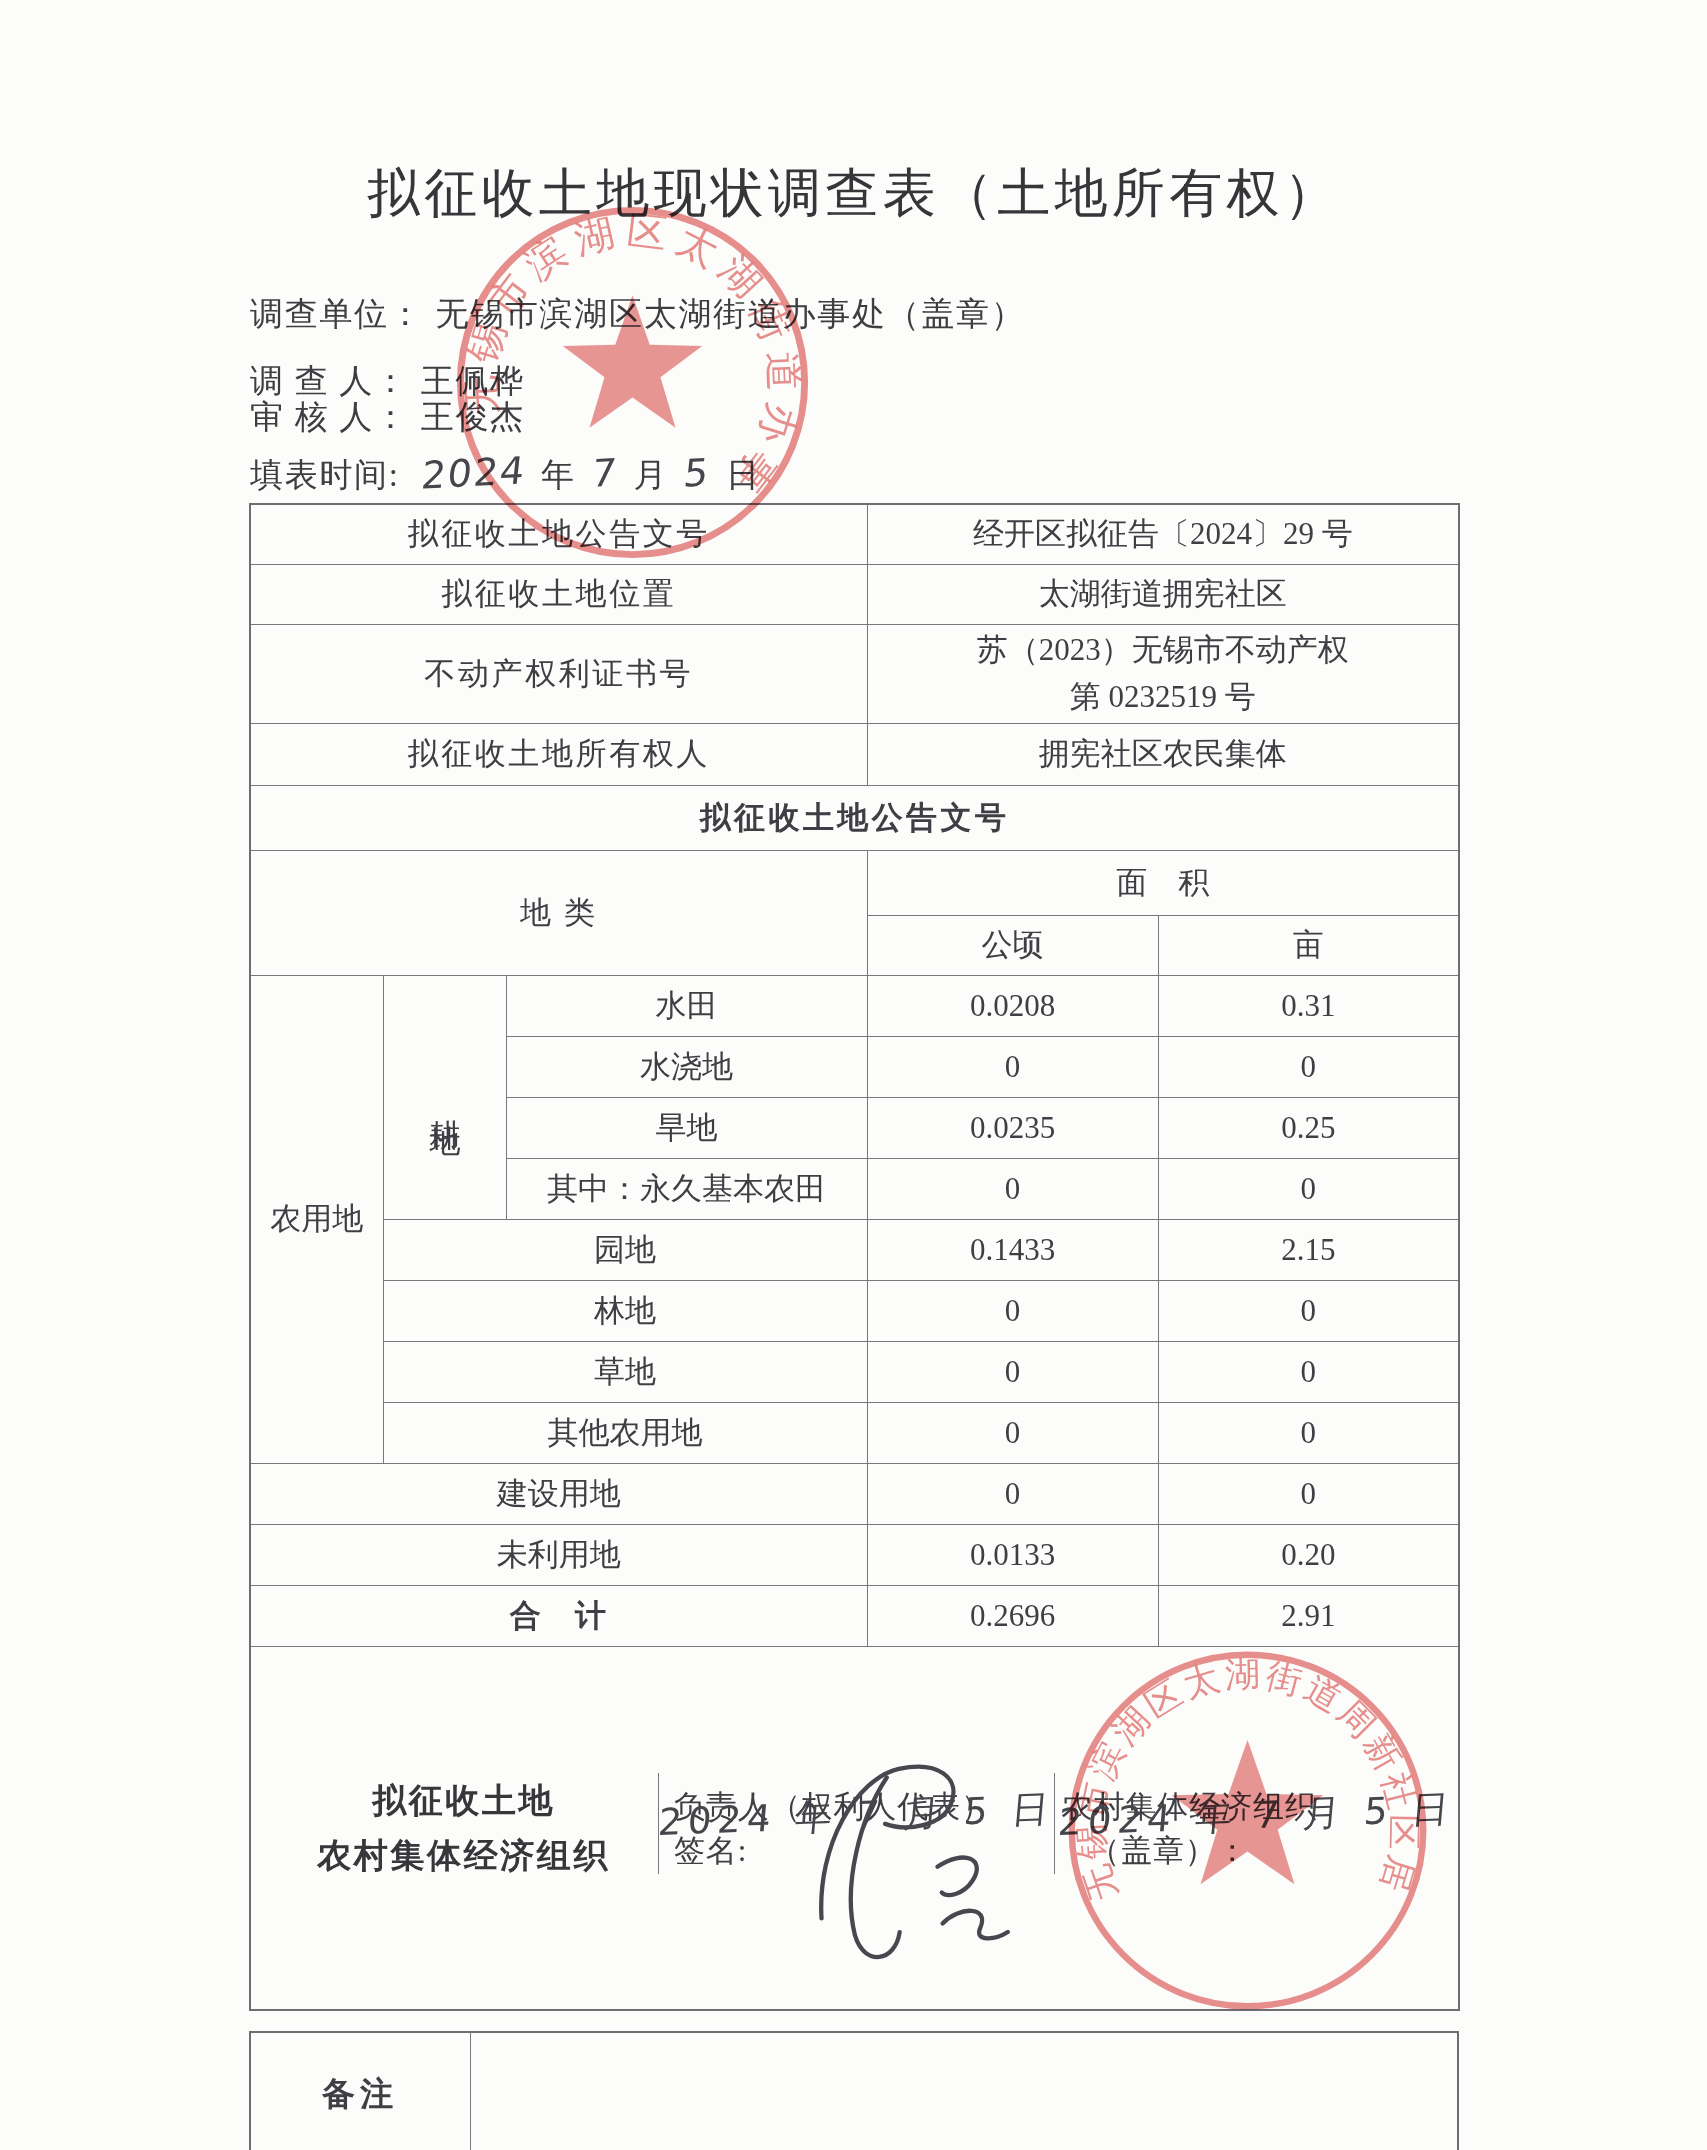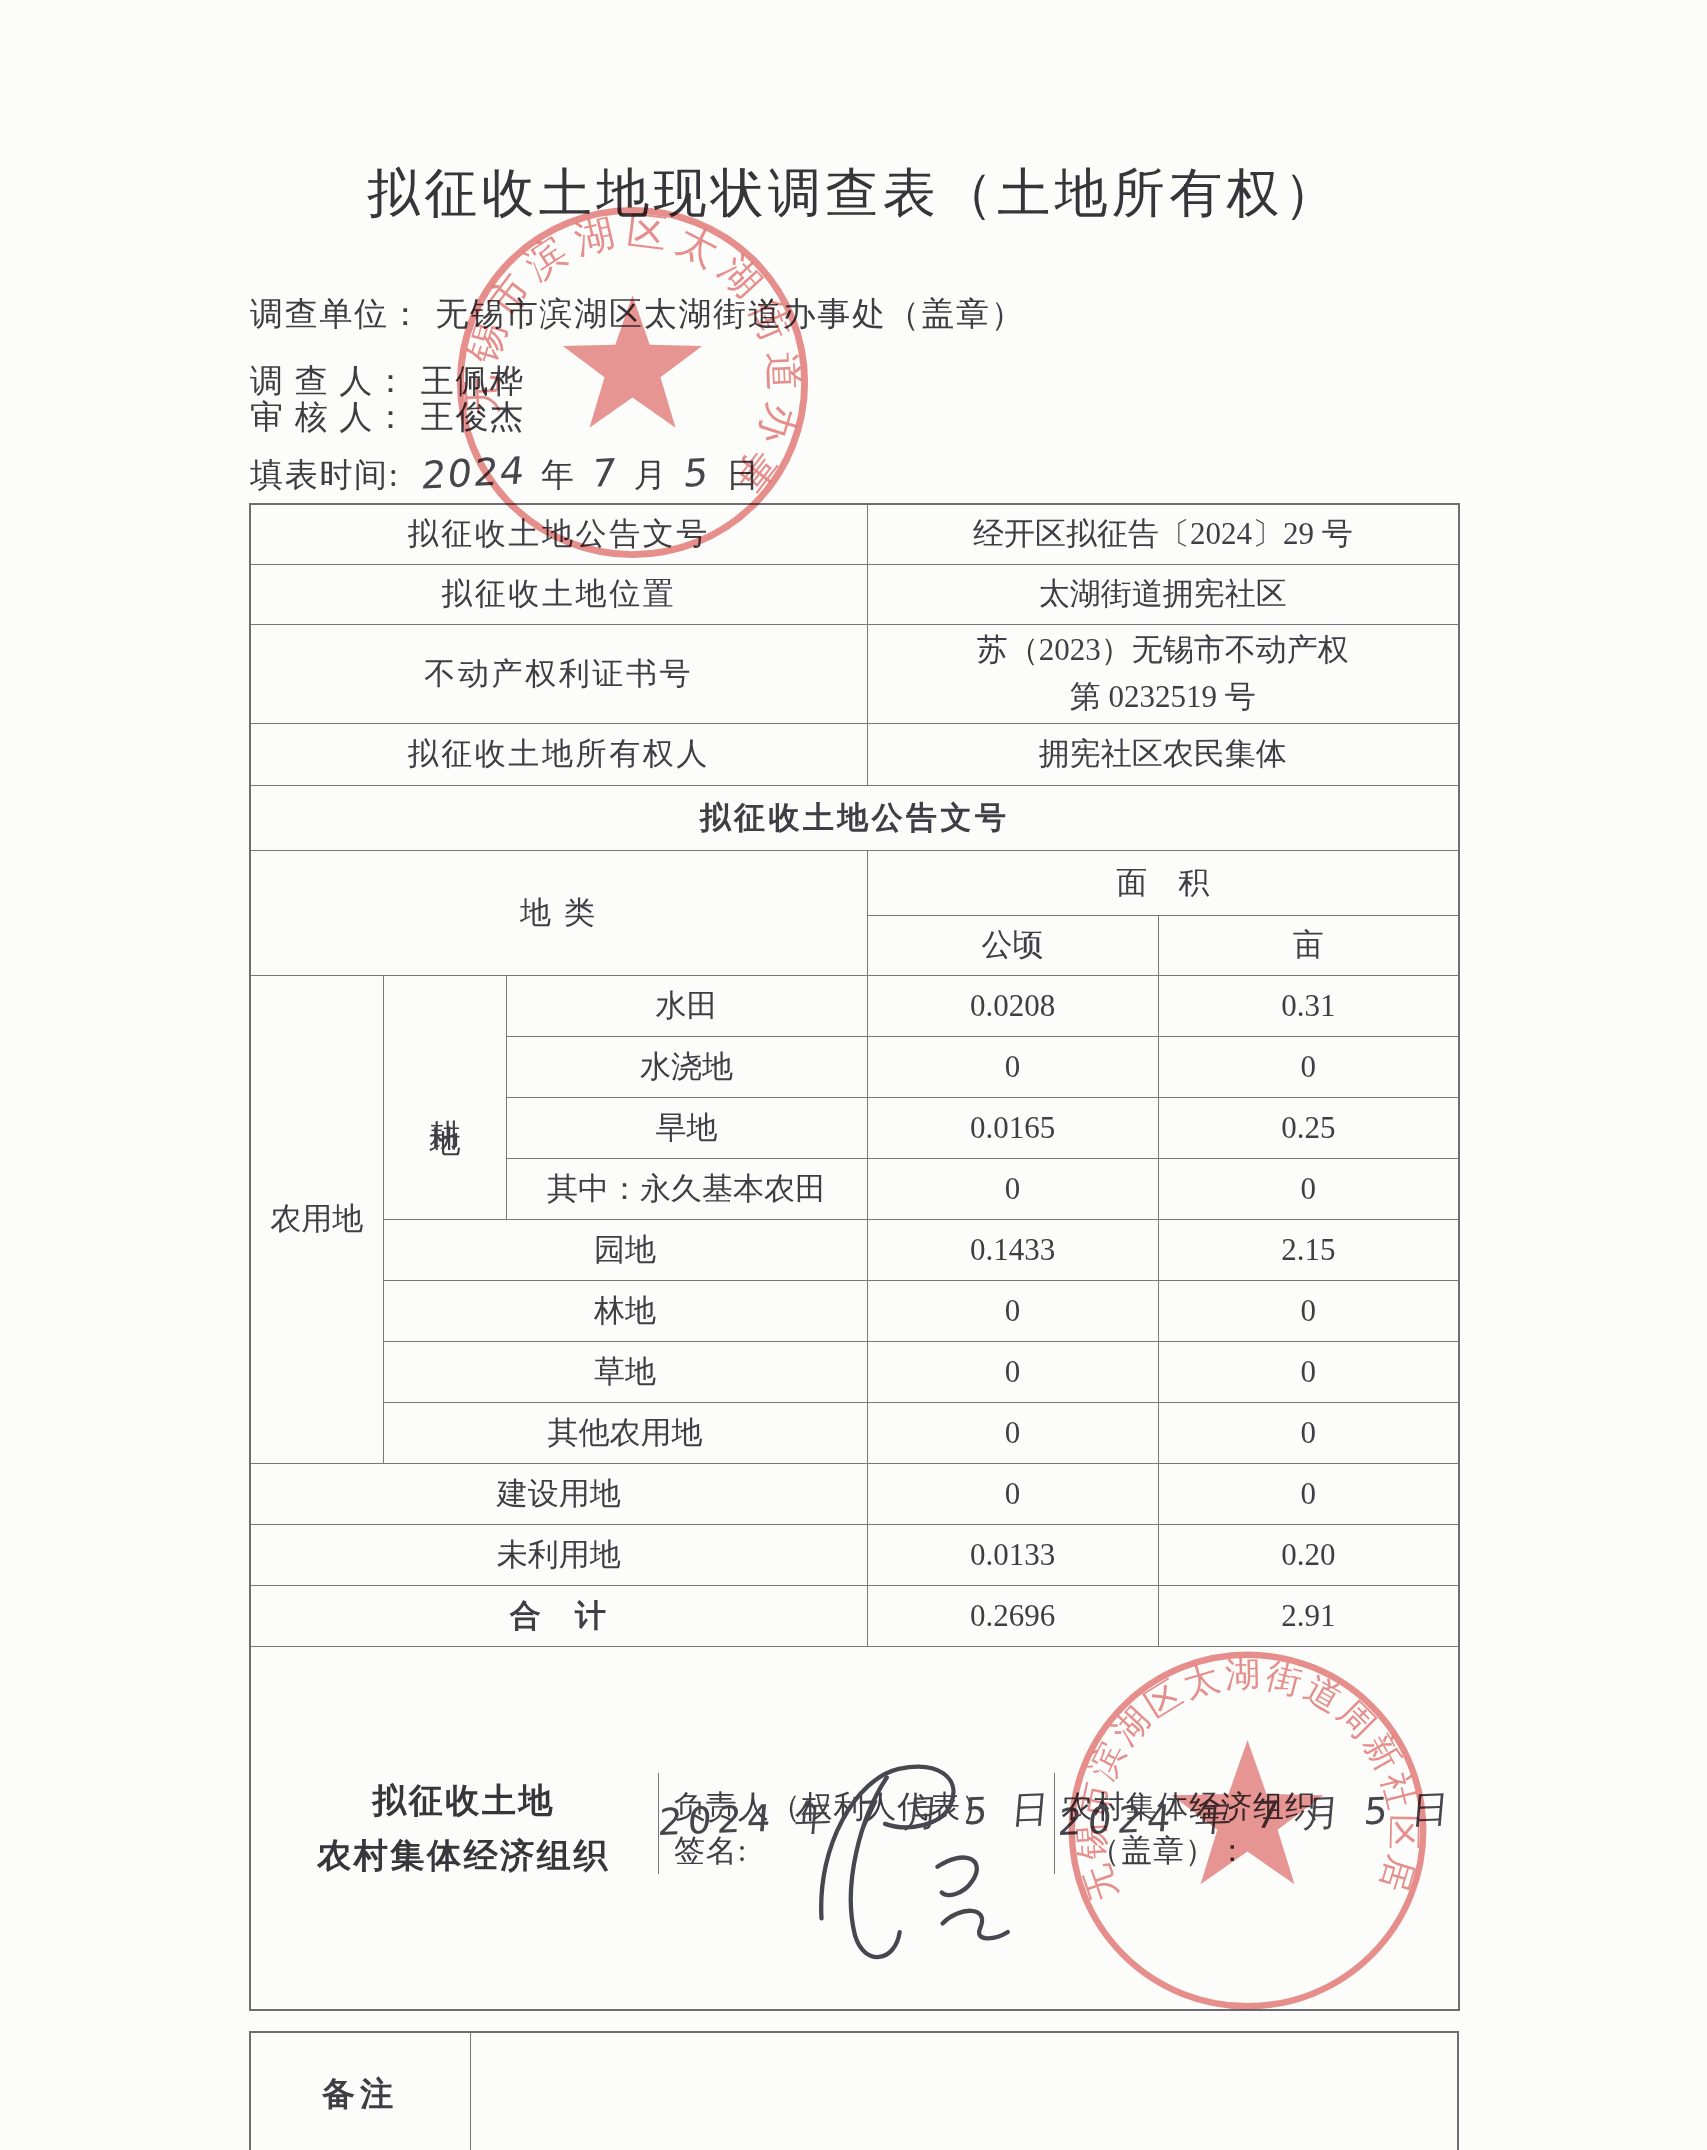--- a/index.html
+++ b/index.html
@@ -122,21 +122,21 @@
       <td>0.0208</td>
       <td>0.31</td>
     </tr>
     <tr style="height:61px">
       <td>水浇地</td>
       <td>0</td>
       <td>0</td>
     </tr>
     <tr style="height:61px">
       <td>旱地</td>
-      <td>0.0165</td>
+      <td>0.0235</td>
       <td>0.25</td>
     </tr>
     <tr style="height:61px">
       <td>其中：永久基本农田</td>
       <td>0</td>
       <td>0</td>
     </tr>
     <tr style="height:61px">
       <td colspan="2">园地</td>
       <td>0.1433</td>

